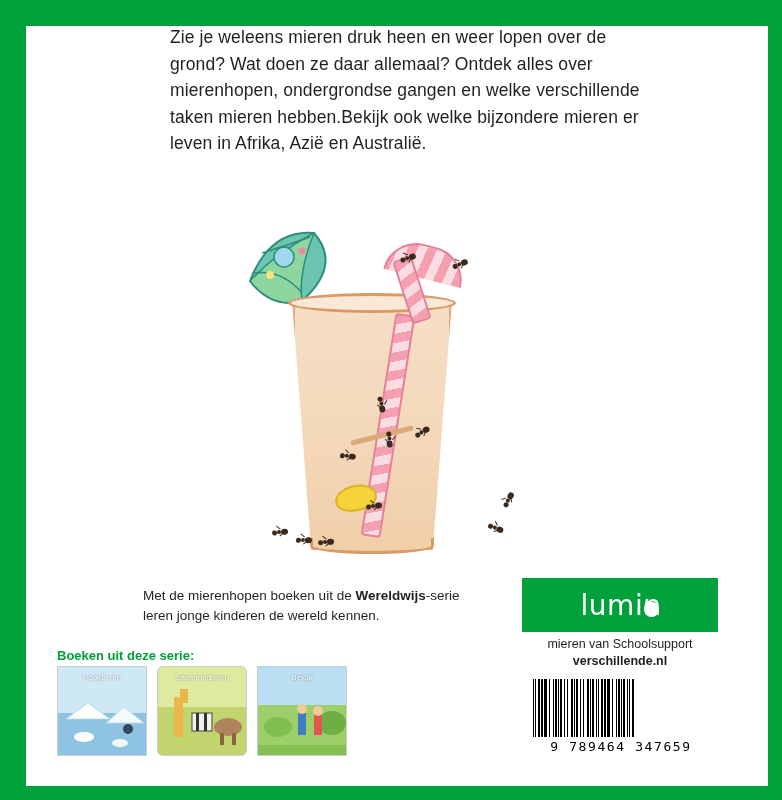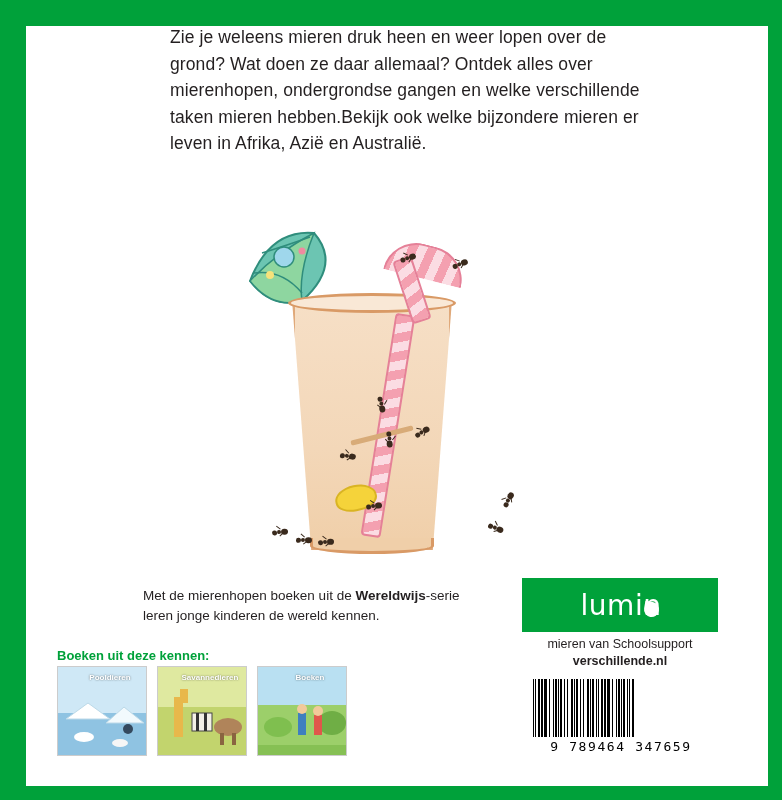--- a/index.html
+++ b/index.html
@@ -272,31 +272,31 @@
     width: 90px;
     height: 90px;
     border: 1px solid #cccccc;
     position: relative;
     overflow: hidden;
     box-sizing: border-box;
   }
   .book .bt {
     position: absolute;
     top: 6px;
-    left: 8px;
+    left: 0;
     width: 100%;
     text-align: center;
     font-size: 8px;
-    font-weight: bold;
+    font-weight: normal;
     color: #ffffff;
     text-shadow: 0 0 2px rgba(0,0,0,.55);
     z-index: 3;
   }
   .b1 { background: linear-gradient(#bfe3f5 0%, #d9eefa 45%, #eaf6fc 46%, #9ec9e4 100%); }
-  .b2 { background: linear-gradient(#cfe07a 0%, #e2ea9c 45%, #b8d06a 100%); }
+  .b2 { background: linear-gradient(#cfe07a 0%, #e2ea9c 45%, #b8d06a 100%); border-radius: 6px; }
   .b3 { background: linear-gradient(#a8d8ef 0%, #cfe9a0 55%, #8cc152 100%); }
   .b4 { background: linear-gradient(#bfe0ef 0%, #d6e9a8 50%, #8cbf4d 100%); }
 
   .lumina-box {
     position: absolute;
     left: 522px;
     top: 578px;
     width: 196px;
     height: 54px;
     background: #00A13A;
@@ -486,21 +486,21 @@
       <span class="leg" style="left:4px;top:0;transform:rotate(40deg)"></span>
       <span class="leg" style="left:7px;top:7px;transform:rotate(-40deg)"></span>
     </div>
   </div>
 
 
   <div class="series-note">
     <span>Met de mierenhopen boeken uit de </span><b>Wereldwijs</b><span>-serie leren jonge kinderen de wereld kennen.</span>
   </div>
 
-  <div class="books-label">Boeken uit deze kennen:</div>
+  <div class="books-label">Boeken uit deze serie:</div>
 
   <div class="book-strip">
     <div class="book b1">
       <div class="bt">Pooldieren</div>
       <svg viewBox="0 0 90 90" width="90" height="90">
         <rect x="0" y="0" width="90" height="46" fill="#cfe8f6"></rect>
         <rect x="0" y="46" width="90" height="44" fill="#8fc3e2"></rect>
         <polygon points="8,52 30,36 52,52" fill="#ffffff" stroke="#bcd9e8"></polygon>
         <polygon points="48,56 66,40 86,56" fill="#f2fafd" stroke="#bcd9e8"></polygon>
         <ellipse cx="26" cy="70" rx="10" ry="5" fill="#ffffff"></ellipse>
@@ -517,21 +517,21 @@
         <rect x="22" y="22" width="8" height="14" fill="#e8b84b"></rect>
         <rect x="34" y="46" width="20" height="18" fill="#f3f0e6" stroke="#444"></rect>
         <rect x="38" y="46" width="3" height="18" fill="#333"></rect>
         <rect x="46" y="46" width="3" height="18" fill="#333"></rect>
         <ellipse cx="70" cy="60" rx="14" ry="9" fill="#b0845a"></ellipse>
         <rect x="62" y="66" width="4" height="12" fill="#8a6440"></rect>
         <rect x="74" y="66" width="4" height="12" fill="#8a6440"></rect>
       </svg>
     </div>
     <div class="book b3">
-      <div class="bt">Boeken</div>
+      <div class="bt">Bekijk</div>
       <svg viewBox="0 0 90 90" width="90" height="90">
         <rect x="0" y="0" width="90" height="38" fill="#b9e0f2"></rect>
         <rect x="0" y="38" width="90" height="52" fill="#9ccf6a"></rect>
         <ellipse cx="20" cy="60" rx="14" ry="10" fill="#7fbf4f"></ellipse>
         <ellipse cx="74" cy="56" rx="14" ry="12" fill="#6fae45"></ellipse>
         <rect x="40" y="46" width="8" height="22" fill="#3f7fbf"></rect>
         <circle cx="44" cy="42" r="5" fill="#f2c99a"></circle>
         <rect x="56" y="48" width="8" height="20" fill="#e0574b"></rect>
         <circle cx="60" cy="44" r="5" fill="#f2c99a"></circle>
         <rect x="0" y="78" width="90" height="12" fill="#86c054"></rect>

